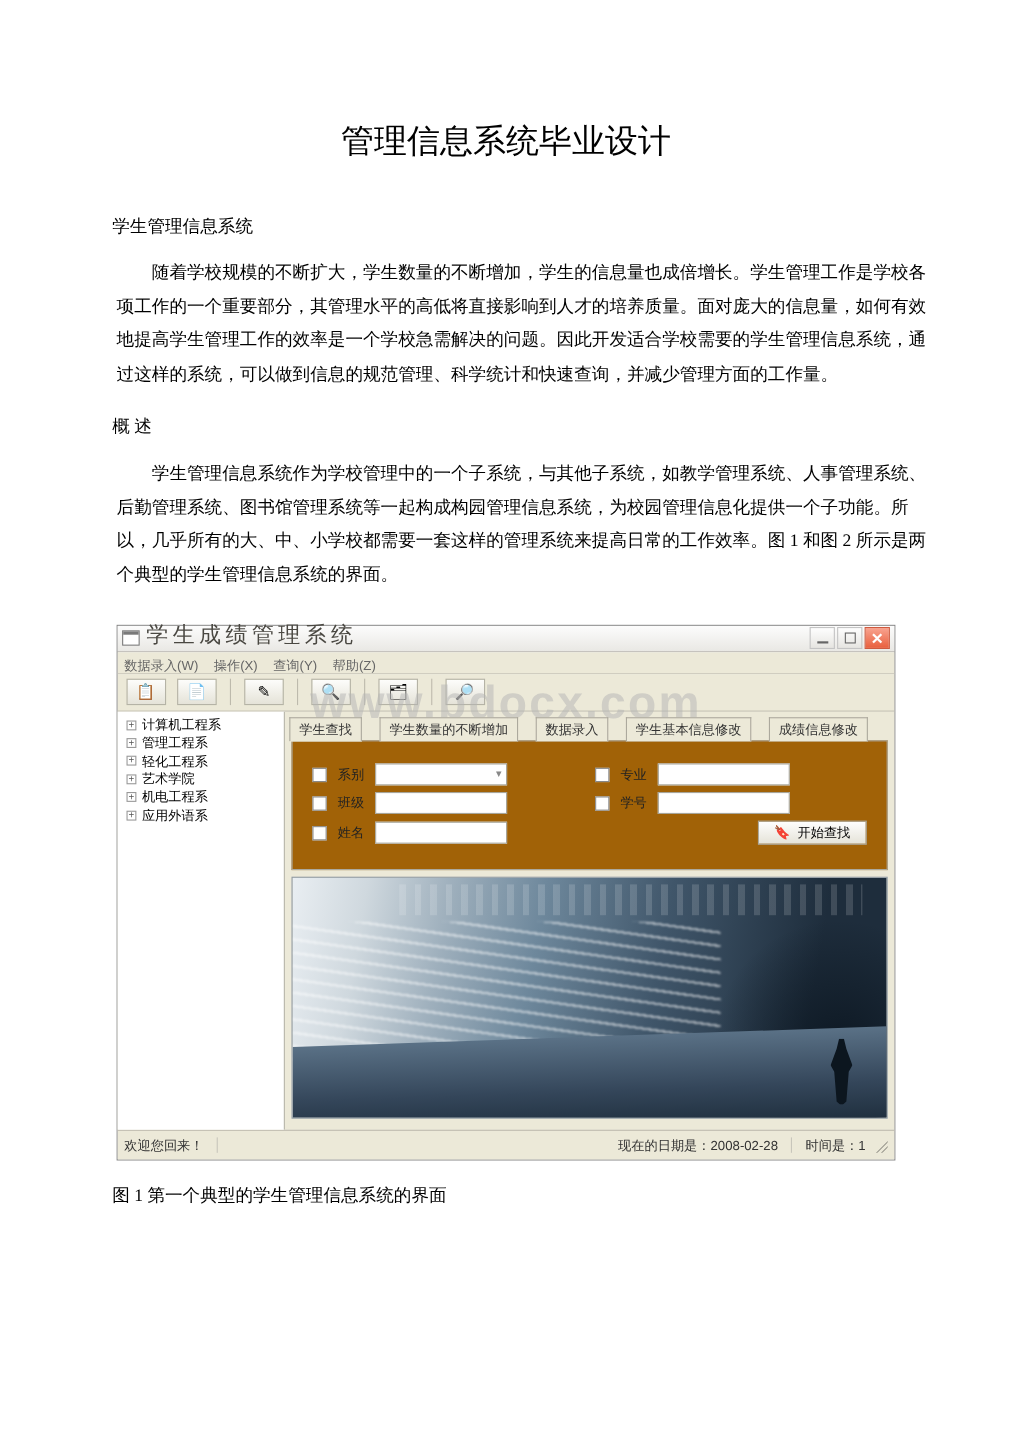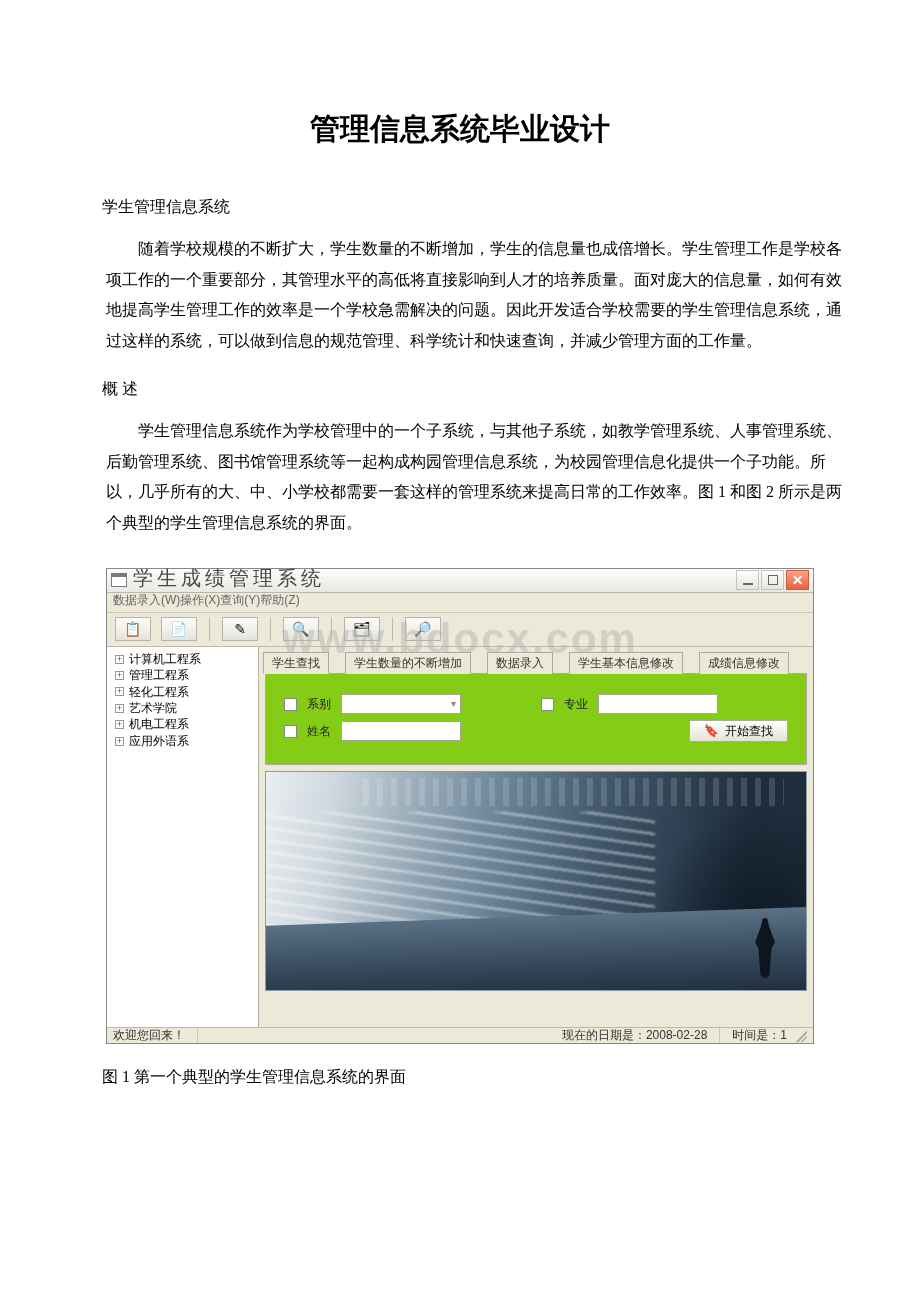--- a/index.html
+++ b/index.html
@@ -9,21 +9,21 @@
     font-size: 16px;
     color: #000;
     width: 920px;
     margin: 0 auto;
     padding: 100px 70px 50px 70px;
     line-height: 1.9;
   }
   .title {
     font-family: "SimHei", "黑体", sans-serif;
     font-size: 30px;
-    font-weight: bold;
+    font-weight: normal;
     text-align: center;
     margin-bottom: 35px;
   }
   .subhead {
     text-indent: 2em;
     margin-bottom: 12px;
   }
   .para {
     text-indent: 2em;
     margin-bottom: 18px;
@@ -103,21 +103,21 @@
     background: linear-gradient(to bottom,#f8a38f,#e9603e);
     border-color:#cf5a3f;
     color:#fff; font-weight:bold; font-size:14px;
   }
 
   
   .menubar{
     height:20px;
     background:#ece9d8;
     border-bottom:1px solid #c9c6ba;
-    display:flex; align-items:flex-start; 
+    display:flex; align-items:flex-end; gap:14px;
     padding-left:6px;
     color:#666;
   }
   .menubar span{ cursor:default; }
 
   
   .toolbar{
     height:34px;
     background:#ece9d8;
     border-bottom:1px solid #bdbaac;
@@ -181,21 +181,21 @@
   }
   .tab.active{
     background:#ece9d8;
     border-bottom:1px solid #ece9d8;
     z-index:2;
   }
   .tabpage{
     flex:0 0 auto;
     border:1px solid #aca99d;
     margin:0 6px 6px 6px;
-    background:#84cc16;
+    background:#a16207;
     padding:14px 18px 16px 18px;
   }
   .form-row{
     display:flex; align-items:center; gap:10px;
     margin:6px 0;
   }
   .chk{
     width:13px;height:13px;border:1px solid #888;background:#fff;
   }
   .flabel{font-size:12px;color:#222;}
@@ -251,21 +251,21 @@
   }
   .ceil{
     position:absolute; left:18%; right:4%; top:6px; height:28px;
     background:repeating-linear-gradient(90deg,
       rgba(255,255,255,0.15) 0 6px,
       rgba(255,255,255,0) 6px 14px);
   }
 
   
   .statusbar{
-    height:16px;
+    height:27px;
     background:#ece9d8;
     border-top:1px solid #bcb9ac;
     display:flex; align-items:center;
     font-size:12px;
     padding:0 6px;
     color:#333;
   }
   .statusbar .cell{
     border-right:1px solid #c8c6bb;
     padding-right:12px; margin-right:12px;
@@ -365,20 +365,29 @@
           <span class="chk"></span>
           <span class="flabel">系别</span>
           <div class="finput w-combo"></div>
           <div style="width:60px"></div>
           <span class="chk"></span>
           <span class="flabel">专业</span>
           <div class="finput w-t"></div>
         </div>
         <div class="form-row">
           <span class="chk"></span>
+          <span class="flabel">班级</span>
+          <div class="finput w-t"></div>
+          <div style="width:60px"></div>
+          <span class="chk"></span>
+          <span class="flabel">学号</span>
+          <div class="finput w-t"></div>
+        </div>
+        <div class="form-row">
+          <span class="chk"></span>
           <span class="flabel">姓名</span>
           <div class="finput w-t"></div>
           <div class="spacer"></div>
           <div class="searchbtn">
             <span class="sicon">🔖</span>
             <span>开始查找</span>
           </div>
         </div>
       </div>
 

